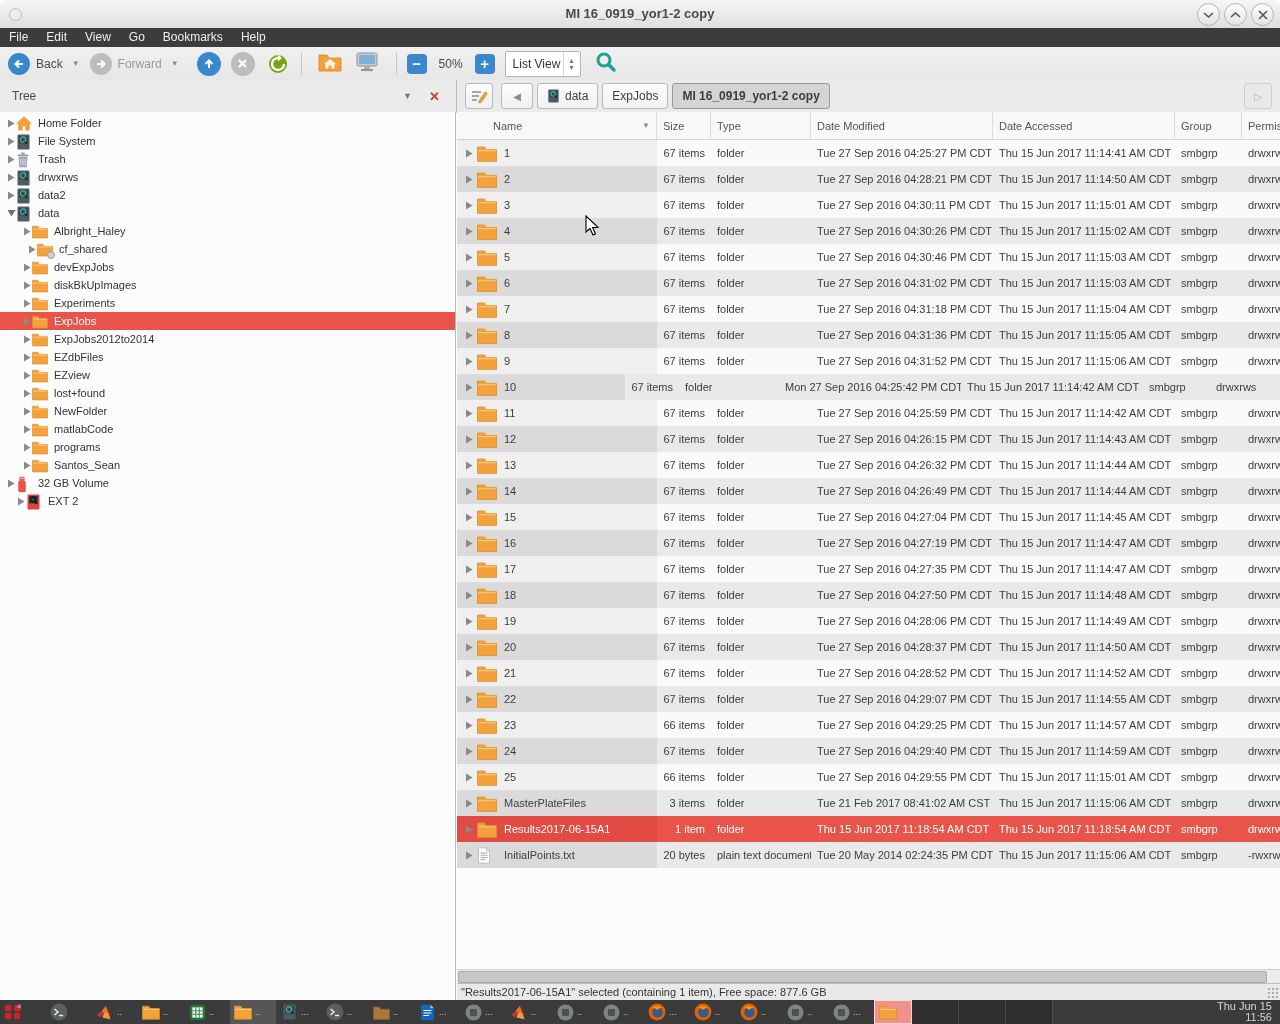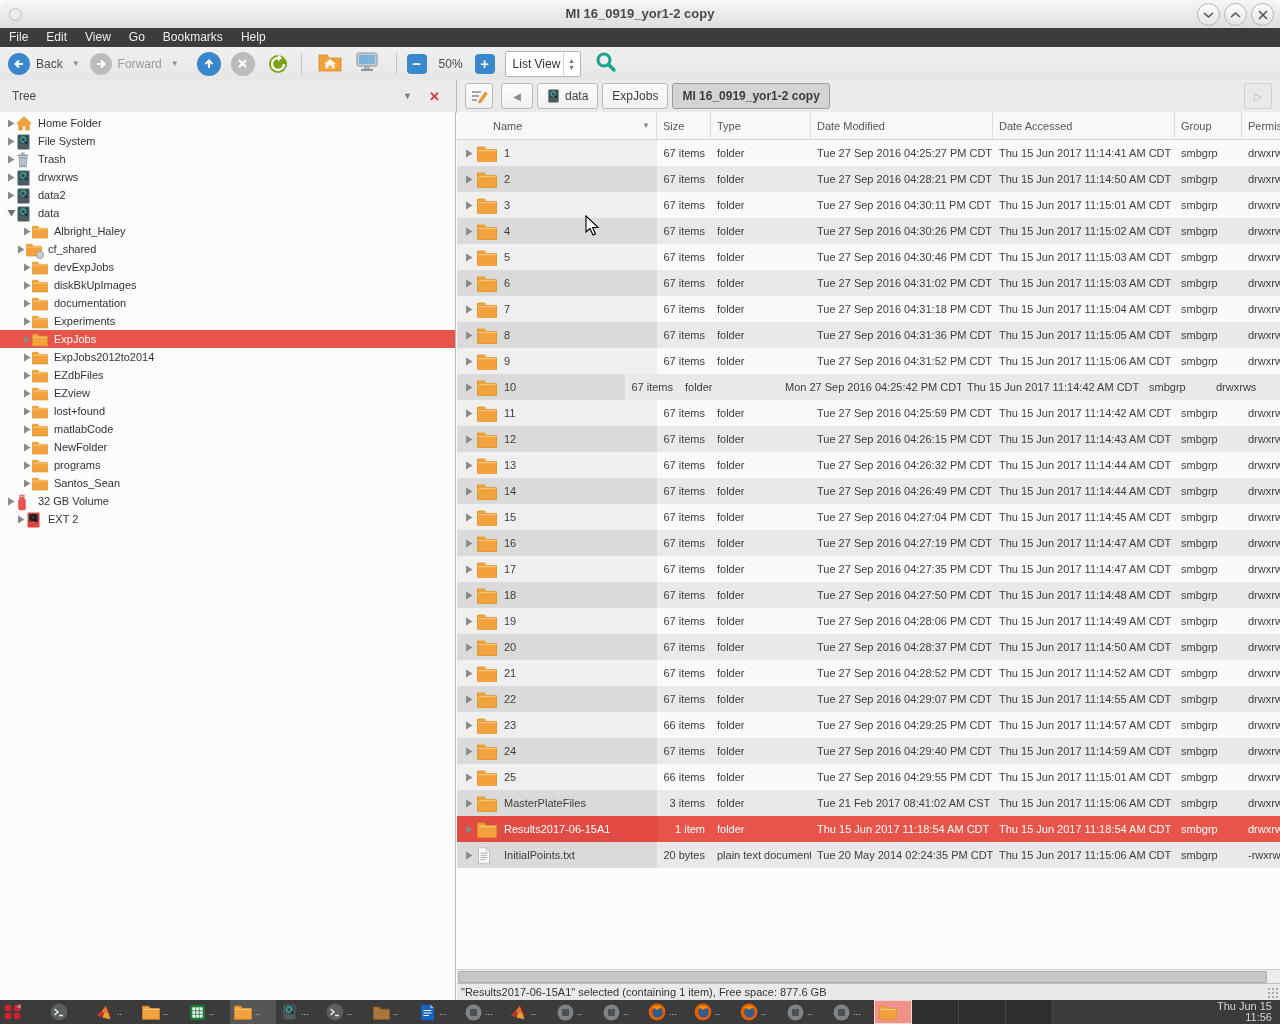--- a/index.html
+++ b/index.html
@@ -358,21 +358,21 @@
           <svg width="8" height="9" viewBox="0 0 8 9">
             <polygon points="1,0.5 7.5,4.5 1,8.5" fill="#8a8a8a"></polygon>
           </svg>
         </span>
         <span class="ticon"><svg width="100%" height="100%" viewBox="0 0 20 17">
             <path d="M0.5 2 h7 l1.6 2.6 h10.4 v12 h-19 z" fill="#F2A13C" stroke="#DE8F1F" stroke-width="0.8"></path>
             <path d="M1.5 5.6 h17" stroke="#f9c478" stroke-width="1.4"></path>
           </svg></span>
         <span>Albright_Haley</span>
       </div>
-      <div class="trow" style="padding-left: 16px;">
+      <div class="trow" style="padding-left: 27px;">
         <span class="texp">
           <svg width="8" height="9" viewBox="0 0 8 9">
             <polygon points="1,0.5 7.5,4.5 1,8.5" fill="#8a8a8a"></polygon>
           </svg>
         </span>
         <span class="ticon"><svg width="100%" height="100%" viewBox="0 0 20 17">
             <path d="M0.5 2 h7 l1.6 2.6 h10.4 v12 h-19 z" fill="#F2A13C" stroke="#DE8F1F" stroke-width="0.8"></path>
             <path d="M1.5 5.6 h17" stroke="#f9c478" stroke-width="1.4"></path>
           </svg><span class="emblem"></span></span>
         <span>cf_shared</span>
@@ -404,117 +404,105 @@
       <div class="trow" style="padding-left: 22px;">
         <span class="texp">
           <svg width="8" height="9" viewBox="0 0 8 9">
             <polygon points="1,0.5 7.5,4.5 1,8.5" fill="#8a8a8a"></polygon>
           </svg>
         </span>
         <span class="ticon"><svg width="100%" height="100%" viewBox="0 0 20 17">
             <path d="M0.5 2 h7 l1.6 2.6 h10.4 v12 h-19 z" fill="#F2A13C" stroke="#DE8F1F" stroke-width="0.8"></path>
             <path d="M1.5 5.6 h17" stroke="#f9c478" stroke-width="1.4"></path>
           </svg></span>
-        <span>documentation</span>
+        <span>Experiments</span>
+      </div>
+      <div class="trow sel" style="padding-left: 22px;">
+        <span class="texp">
+          <svg width="8" height="9" viewBox="0 0 8 9">
+            <polygon points="1,0.5 7.5,4.5 1,8.5" fill="#8a8a8a"></polygon>
+          </svg>
+        </span>
+        <span class="ticon"><svg width="100%" height="100%" viewBox="0 0 20 17">
+            <path d="M0.5 2 h7 l1.6 2.6 h10.4 v12 h-19 z" fill="#F2A13C" stroke="#DE8F1F" stroke-width="0.8"></path>
+            <path d="M1.5 5.6 h17" stroke="#f9c478" stroke-width="1.4"></path>
+          </svg></span>
+        <span>ExpJobs</span>
       </div>
       <div class="trow" style="padding-left: 22px;">
         <span class="texp">
           <svg width="8" height="9" viewBox="0 0 8 9">
             <polygon points="1,0.5 7.5,4.5 1,8.5" fill="#8a8a8a"></polygon>
           </svg>
         </span>
         <span class="ticon"><svg width="100%" height="100%" viewBox="0 0 20 17">
             <path d="M0.5 2 h7 l1.6 2.6 h10.4 v12 h-19 z" fill="#F2A13C" stroke="#DE8F1F" stroke-width="0.8"></path>
             <path d="M1.5 5.6 h17" stroke="#f9c478" stroke-width="1.4"></path>
           </svg></span>
-        <span>Experiments</span>
-      </div>
-      <div class="trow sel" style="padding-left: 22px;">
+        <span>ExpJobs2012to2014</span>
+      </div>
+      <div class="trow" style="padding-left: 22px;">
         <span class="texp">
           <svg width="8" height="9" viewBox="0 0 8 9">
             <polygon points="1,0.5 7.5,4.5 1,8.5" fill="#8a8a8a"></polygon>
           </svg>
         </span>
         <span class="ticon"><svg width="100%" height="100%" viewBox="0 0 20 17">
             <path d="M0.5 2 h7 l1.6 2.6 h10.4 v12 h-19 z" fill="#F2A13C" stroke="#DE8F1F" stroke-width="0.8"></path>
             <path d="M1.5 5.6 h17" stroke="#f9c478" stroke-width="1.4"></path>
           </svg></span>
-        <span>ExpJobs</span>
+        <span>EZdbFiles</span>
       </div>
       <div class="trow" style="padding-left: 22px;">
         <span class="texp">
           <svg width="8" height="9" viewBox="0 0 8 9">
             <polygon points="1,0.5 7.5,4.5 1,8.5" fill="#8a8a8a"></polygon>
           </svg>
         </span>
         <span class="ticon"><svg width="100%" height="100%" viewBox="0 0 20 17">
             <path d="M0.5 2 h7 l1.6 2.6 h10.4 v12 h-19 z" fill="#F2A13C" stroke="#DE8F1F" stroke-width="0.8"></path>
             <path d="M1.5 5.6 h17" stroke="#f9c478" stroke-width="1.4"></path>
           </svg></span>
-        <span>ExpJobs2012to2014</span>
+        <span>EZview</span>
       </div>
       <div class="trow" style="padding-left: 22px;">
         <span class="texp">
           <svg width="8" height="9" viewBox="0 0 8 9">
             <polygon points="1,0.5 7.5,4.5 1,8.5" fill="#8a8a8a"></polygon>
           </svg>
         </span>
         <span class="ticon"><svg width="100%" height="100%" viewBox="0 0 20 17">
             <path d="M0.5 2 h7 l1.6 2.6 h10.4 v12 h-19 z" fill="#F2A13C" stroke="#DE8F1F" stroke-width="0.8"></path>
             <path d="M1.5 5.6 h17" stroke="#f9c478" stroke-width="1.4"></path>
           </svg></span>
-        <span>EZdbFiles</span>
+        <span>lost+found</span>
       </div>
       <div class="trow" style="padding-left: 22px;">
         <span class="texp">
           <svg width="8" height="9" viewBox="0 0 8 9">
             <polygon points="1,0.5 7.5,4.5 1,8.5" fill="#8a8a8a"></polygon>
           </svg>
         </span>
         <span class="ticon"><svg width="100%" height="100%" viewBox="0 0 20 17">
             <path d="M0.5 2 h7 l1.6 2.6 h10.4 v12 h-19 z" fill="#F2A13C" stroke="#DE8F1F" stroke-width="0.8"></path>
             <path d="M1.5 5.6 h17" stroke="#f9c478" stroke-width="1.4"></path>
           </svg></span>
-        <span>EZview</span>
+        <span>NewFolder</span>
       </div>
       <div class="trow" style="padding-left: 22px;">
         <span class="texp">
           <svg width="8" height="9" viewBox="0 0 8 9">
             <polygon points="1,0.5 7.5,4.5 1,8.5" fill="#8a8a8a"></polygon>
           </svg>
         </span>
         <span class="ticon"><svg width="100%" height="100%" viewBox="0 0 20 17">
             <path d="M0.5 2 h7 l1.6 2.6 h10.4 v12 h-19 z" fill="#F2A13C" stroke="#DE8F1F" stroke-width="0.8"></path>
             <path d="M1.5 5.6 h17" stroke="#f9c478" stroke-width="1.4"></path>
           </svg></span>
-        <span>lost+found</span>
-      </div>
-      <div class="trow" style="padding-left: 22px;">
-        <span class="texp">
-          <svg width="8" height="9" viewBox="0 0 8 9">
-            <polygon points="1,0.5 7.5,4.5 1,8.5" fill="#8a8a8a"></polygon>
-          </svg>
-        </span>
-        <span class="ticon"><svg width="100%" height="100%" viewBox="0 0 20 17">
-            <path d="M0.5 2 h7 l1.6 2.6 h10.4 v12 h-19 z" fill="#F2A13C" stroke="#DE8F1F" stroke-width="0.8"></path>
-            <path d="M1.5 5.6 h17" stroke="#f9c478" stroke-width="1.4"></path>
-          </svg></span>
         <span>matlabCode</span>
-      </div>
-      <div class="trow" style="padding-left: 22px;">
-        <span class="texp">
-          <svg width="8" height="9" viewBox="0 0 8 9">
-            <polygon points="1,0.5 7.5,4.5 1,8.5" fill="#8a8a8a"></polygon>
-          </svg>
-        </span>
-        <span class="ticon"><svg width="100%" height="100%" viewBox="0 0 20 17">
-            <path d="M0.5 2 h7 l1.6 2.6 h10.4 v12 h-19 z" fill="#F2A13C" stroke="#DE8F1F" stroke-width="0.8"></path>
-            <path d="M1.5 5.6 h17" stroke="#f9c478" stroke-width="1.4"></path>
-          </svg></span>
-        <span>NewFolder</span>
       </div>
       <div class="trow" style="padding-left: 22px;">
         <span class="texp">
           <svg width="8" height="9" viewBox="0 0 8 9">
             <polygon points="1,0.5 7.5,4.5 1,8.5" fill="#8a8a8a"></polygon>
           </svg>
         </span>
         <span class="ticon"><svg width="100%" height="100%" viewBox="0 0 20 17">
             <path d="M0.5 2 h7 l1.6 2.6 h10.4 v12 h-19 z" fill="#F2A13C" stroke="#DE8F1F" stroke-width="0.8"></path>
             <path d="M1.5 5.6 h17" stroke="#f9c478" stroke-width="1.4"></path>

